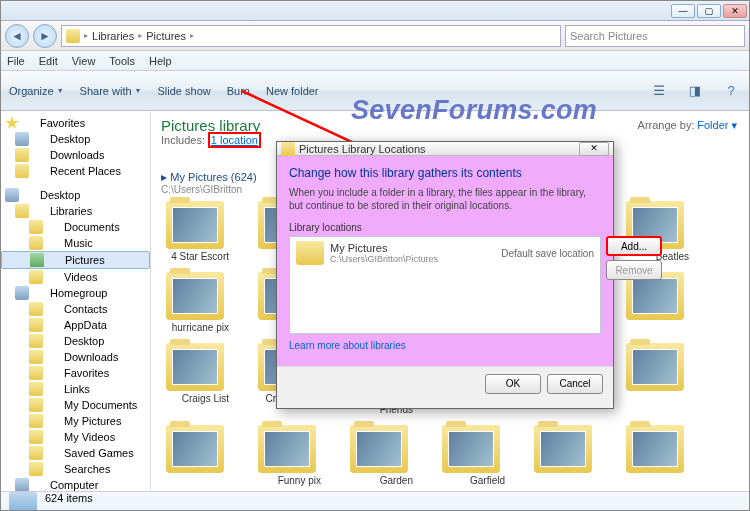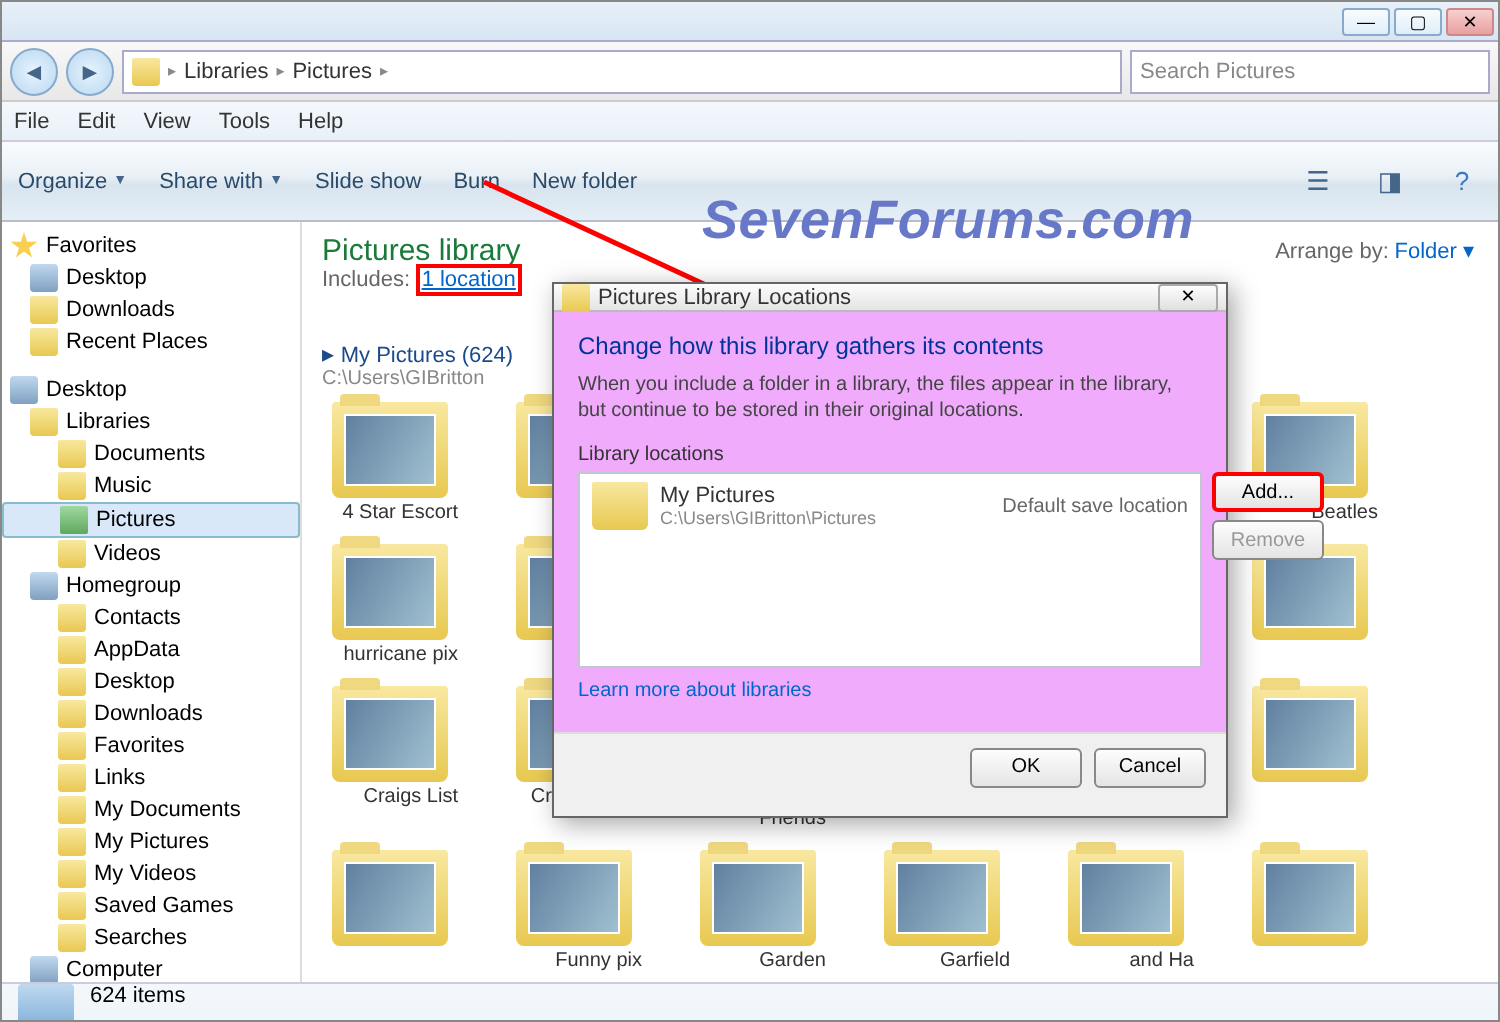--- a/index.html
+++ b/index.html
@@ -15,21 +15,21 @@
 .searchbox{width:180px;height:22px;border:1px solid #aac;background:#fff;padding:0 4px;color:#888;display:flex;align-items:center}
 .menubar{height:20px;background:linear-gradient(#f4f8fc,#e8f0f8);border-bottom:1px solid #ccd;display:flex;align-items:center;padding:0 6px;gap:14px}
 .menubar span{color:#333}
 .toolbar{height:40px;background:linear-gradient(#fafcfe,#e8f0f6 45%,#d8e4ee 55%,#e4eef6);border-bottom:1px solid #bbc;display:flex;align-items:center;padding:0 8px;gap:16px}
 .toolbar .ti{color:#2a4a6a;display:flex;align-items:center;gap:3px}
 .toolbar .drop{font-size:7px;color:#468}
 .toolbar .spacer{flex:1}
 .tbicon{width:20px;height:20px;display:flex;align-items:center;justify-content:center;color:#468;font-size:13px}
 .main{display:flex;height:380px}
 .sidebar{width:150px;border-right:1px solid #ddd;overflow:auto;padding:4px 0;background:#fff}
-.sbitem{padding:1px 4px;display:flex;align-items:center;gap:4px;white-space:nowrap}
+.sbitem{padding:1px 4px;display:flex;align-items:center;gap:21px;white-space:nowrap}
 .sbitem.l1{padding-left:14px}
 .sbitem.l2{padding-left:28px}
 .sbitem.sel{background:#d8e8f8;border:1px solid #8bc;border-radius:2px}
 .sbicon{width:14px;height:14px;display:inline-block}
 .sbicon.star{background:#f8d050;clip-path:polygon(50% 0,61% 35%,98% 35%,68% 57%,79% 91%,50% 70%,21% 91%,32% 57%,2% 35%,39% 35%)}
 .sbicon.folder{background:linear-gradient(#f8e8a0,#e8c850);border-radius:1px 1px 2px 2px}
 .sbicon.comp{background:linear-gradient(#c0d8f0,#80a0c0);border-radius:2px}
 .sbicon.pic{background:linear-gradient(#a0d8a0,#60a860);border-radius:1px}
 .content{flex:1;padding:6px 10px;position:relative;overflow:hidden}
 .libhead{margin-bottom:24px}
@@ -315,24 +315,20 @@
         <div class="thumb">
           <div class="thumbimg pic"></div>
           <div class="thumblbl">Garden</div>
         </div>
         <div class="thumb">
           <div class="thumbimg pic"></div>
           <div class="thumblbl">Garfield</div>
         </div>
         <div class="thumb">
           <div class="thumbimg pic"></div>
-          <div class="thumblbl">and Ha</div>
-        </div>
-        <div class="thumb">
-          <div class="thumbimg pic"></div>
           <div class="thumblbl"></div>
         </div>
         <div class="thumb">
           <div class="thumbimg pic"></div>
           <div class="thumblbl"></div>
         </div>
         <div class="thumb">
           <div class="thumbimg pic"></div>
         </div>
         <div class="thumb">

